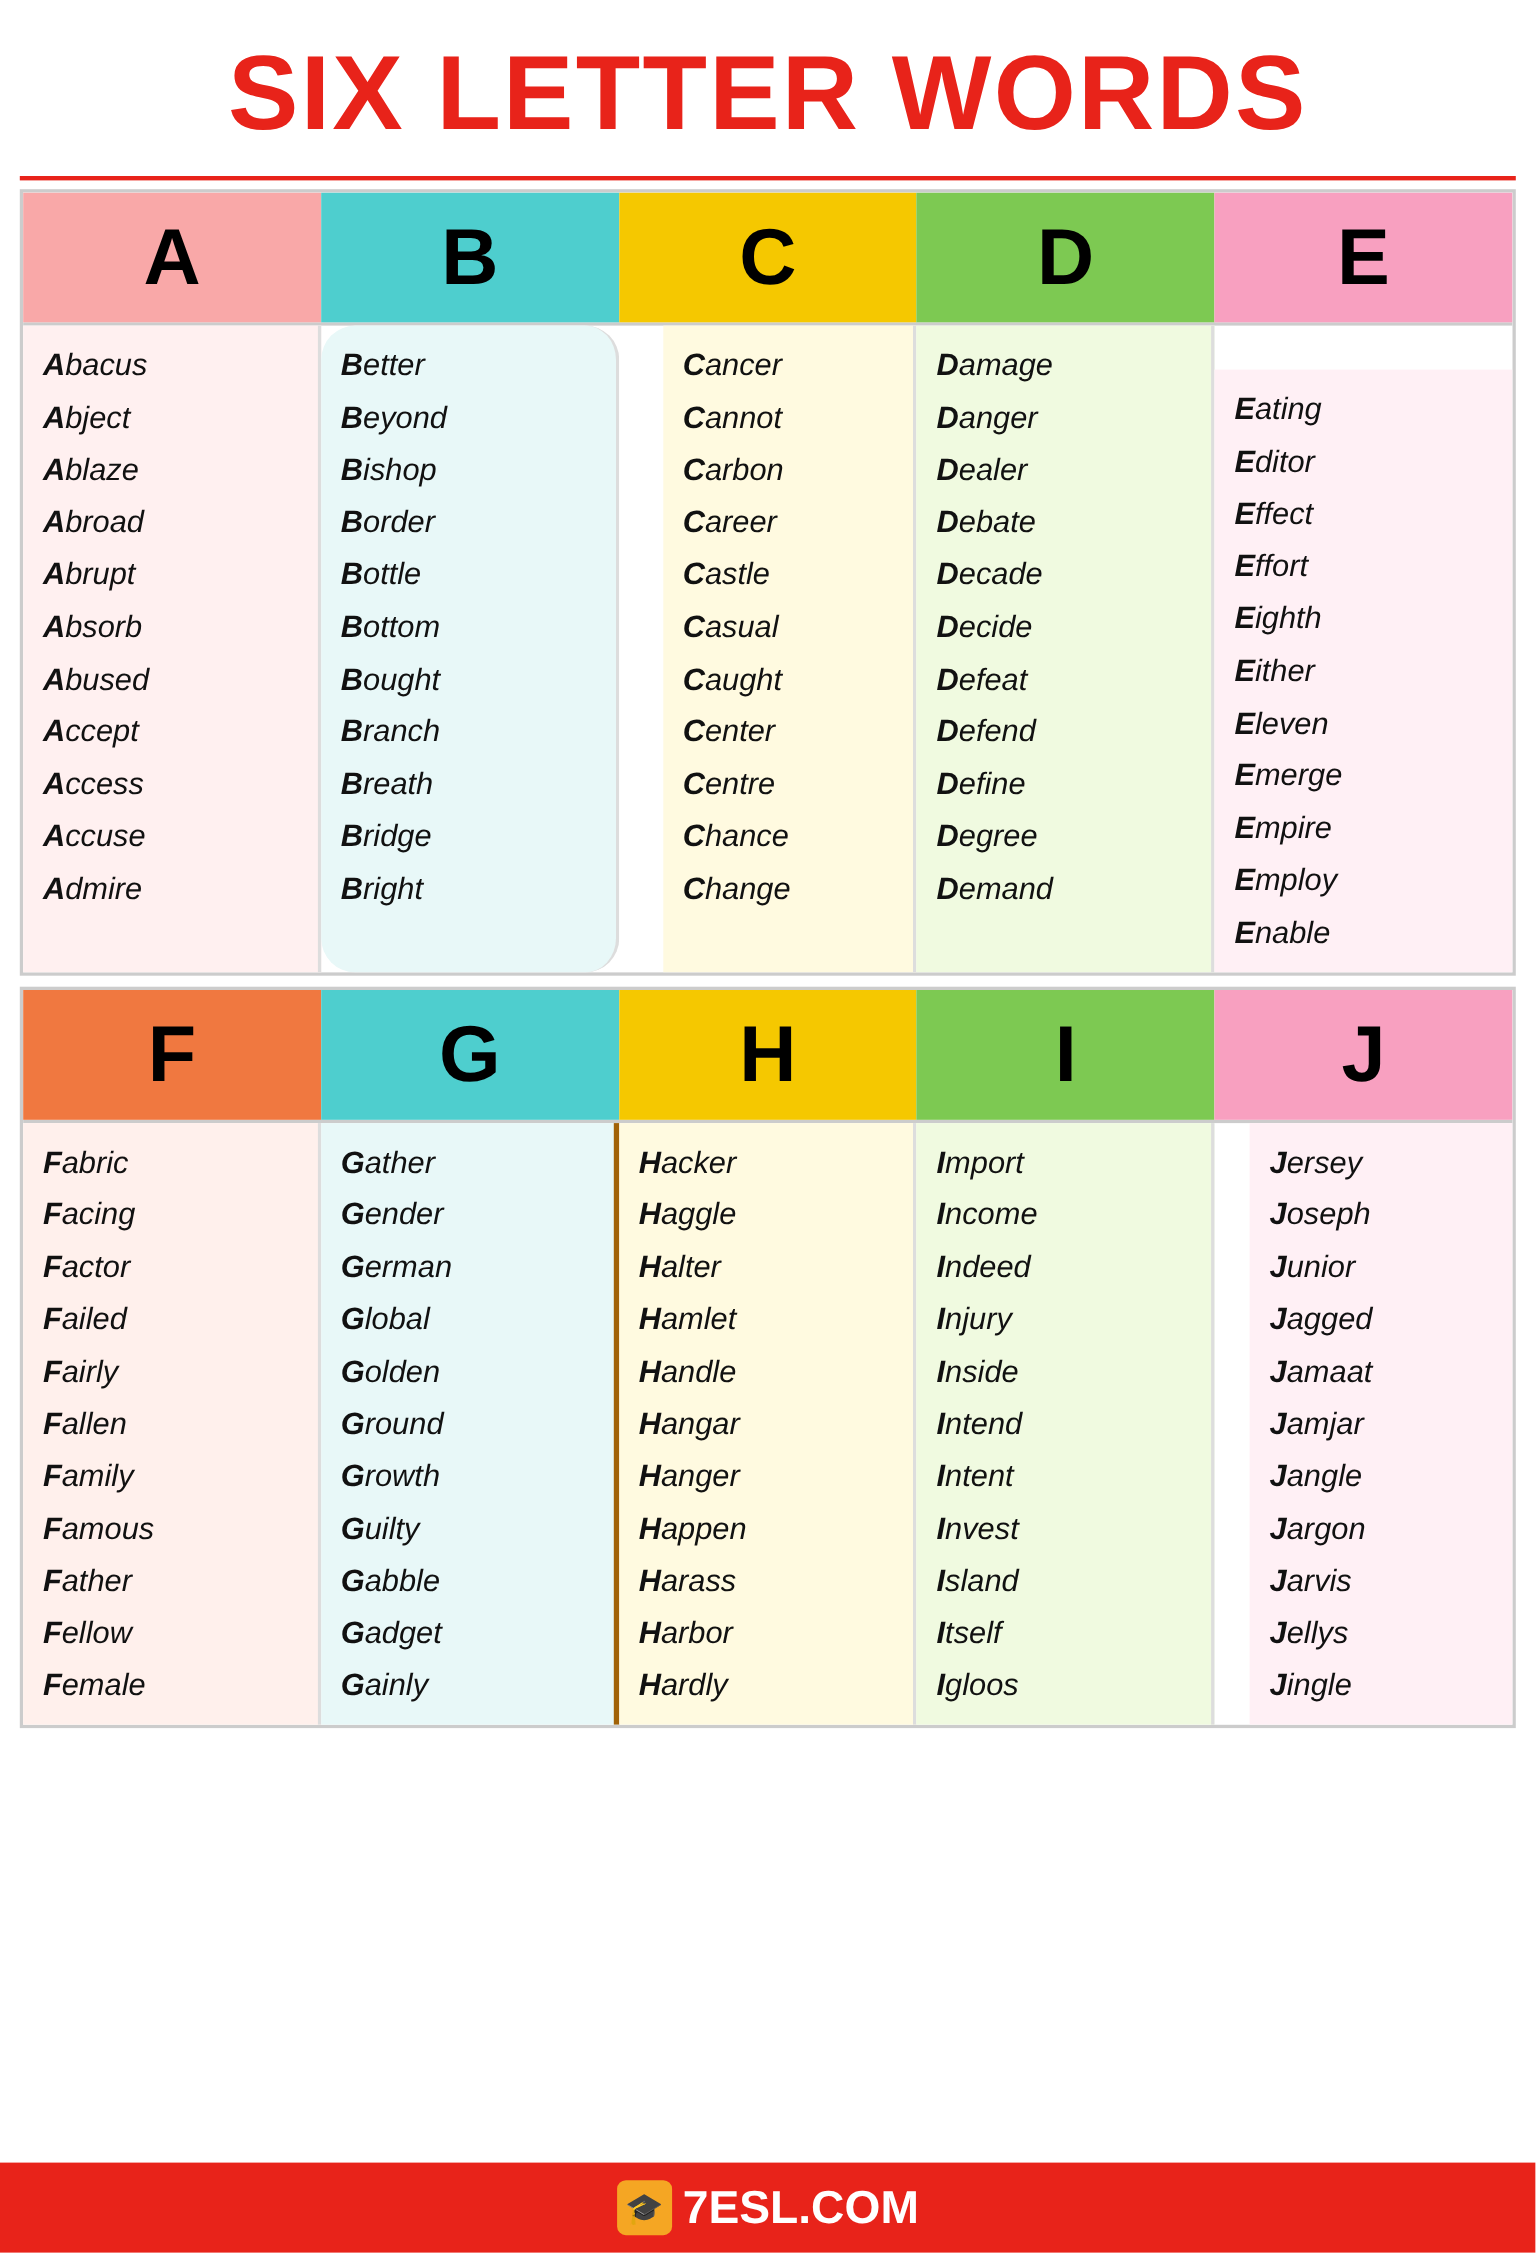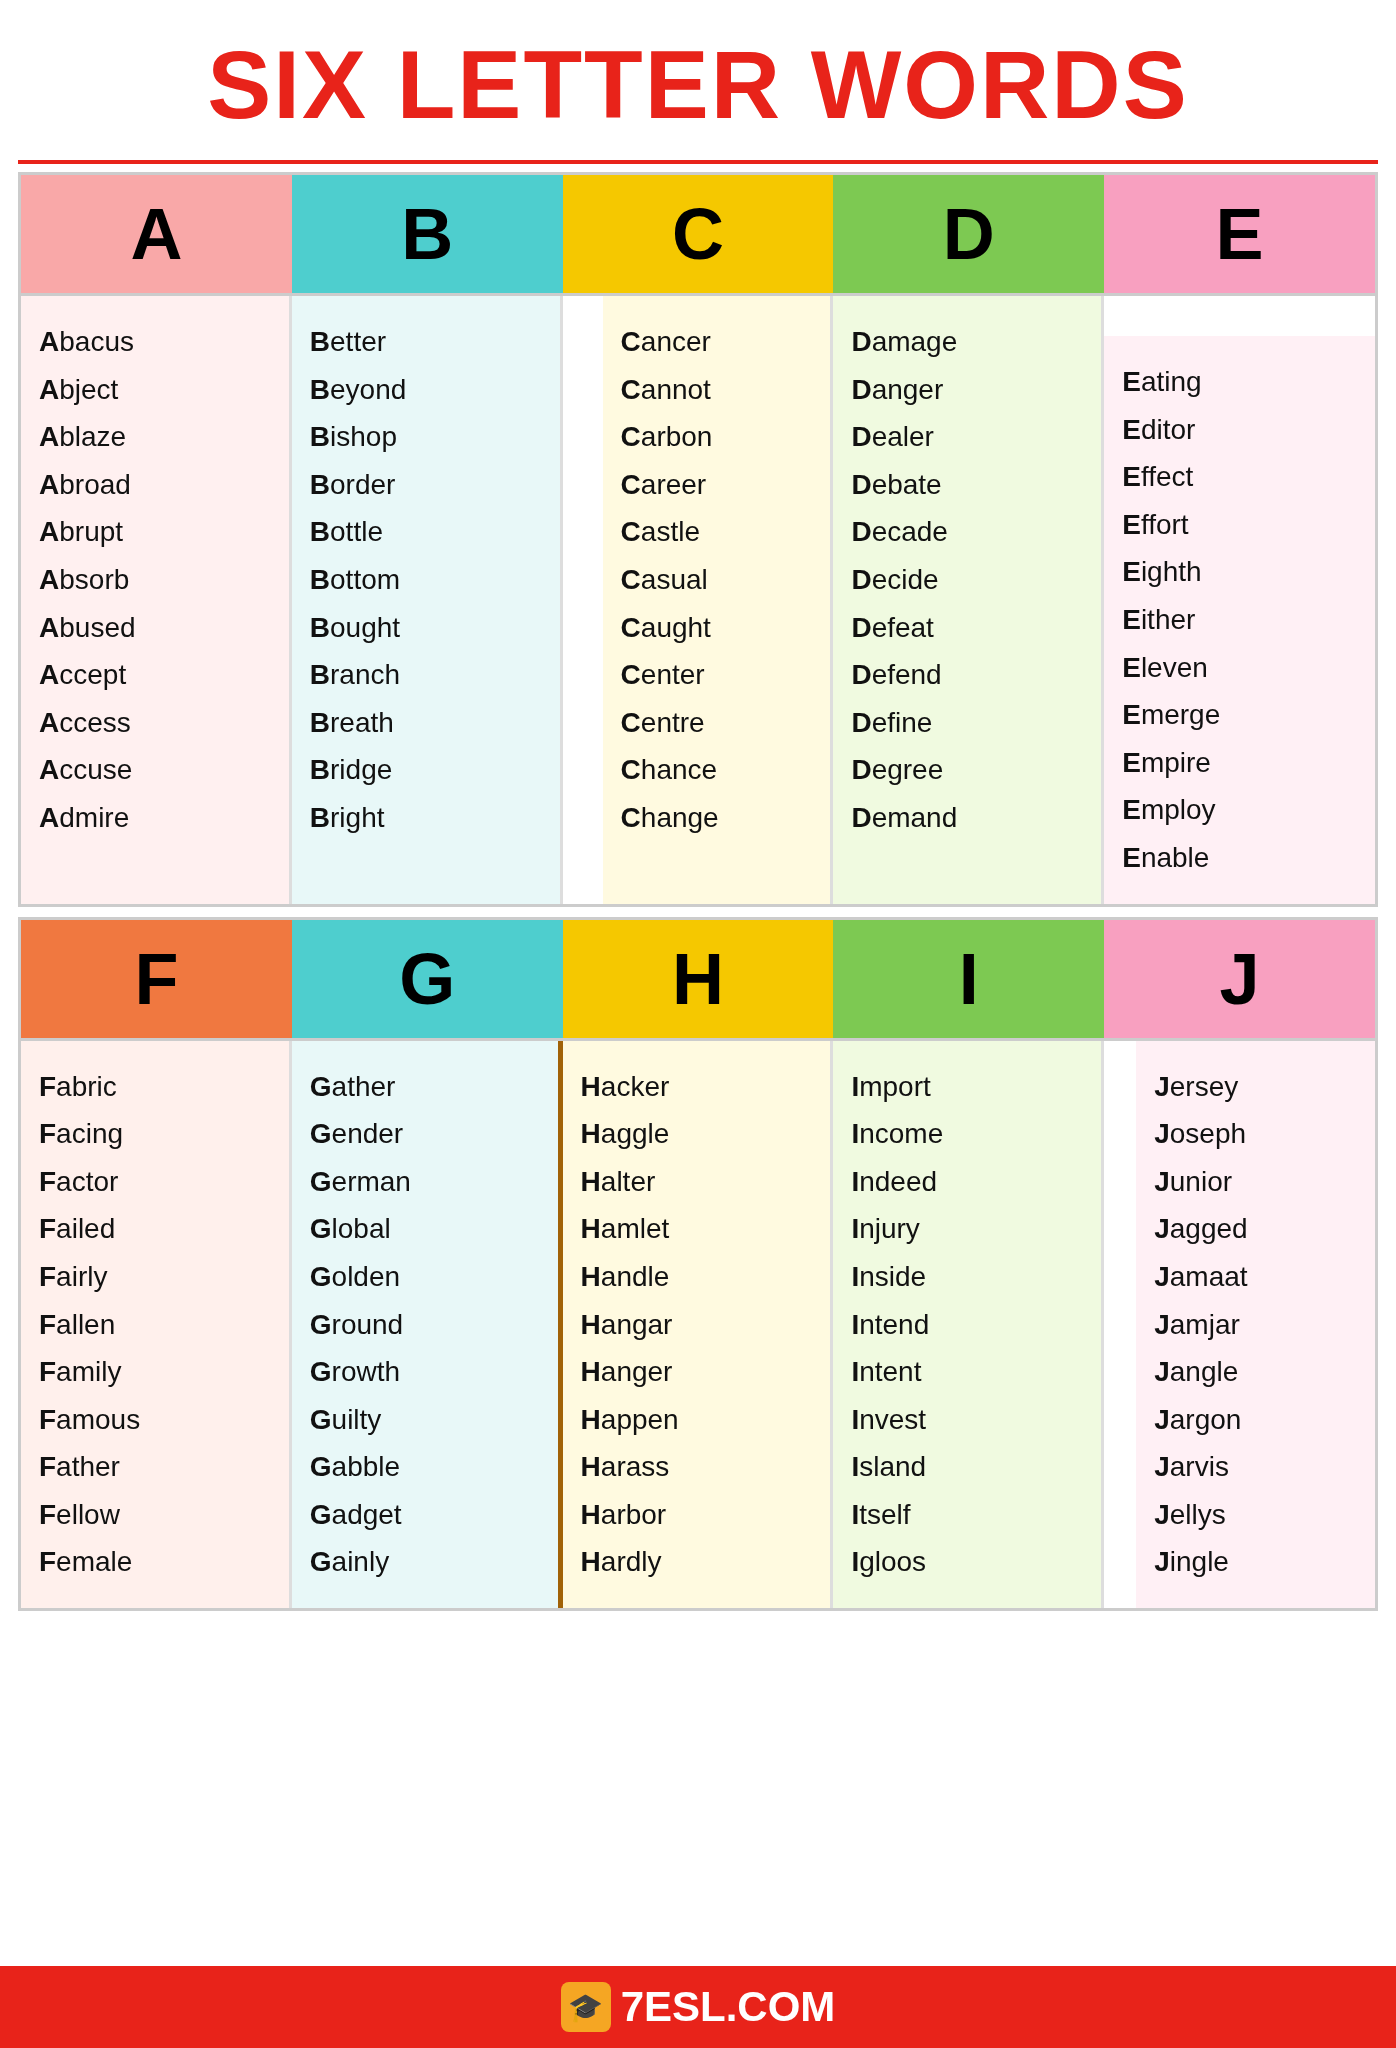--- a/index.html
+++ b/index.html
@@ -52,22 +52,23 @@
       font-weight: 900;
       font-family: Arial Black, Arial, sans-serif;
       color: #000;
     }
     .words-row {
       display: grid;
       grid-template-columns: repeat(5, 1fr);
       border-top: 3px solid #ccc;
     }
     .word-column {
-      padding: 22px 18px;
+      padding: 12px 18px;
       border-right: 3px solid #ccc;
+      font-style: italic;
     }
     .word-column:last-child {
       border-right: none;
     }
     .word-item {
       font-size: 28px;
       font-weight: 400;
       color: #111;
       line-height: 1.7;
       font-family: Arial, sans-serif;
@@ -82,21 +83,21 @@
     .col-d { background: #7dc952; }
     .col-e { background: #f8a0c0; }
     .col-f { background: #f07840; }
     .col-g { background: #4ecece; }
     .col-h { background: #f5c800; }
     .col-i { background: #7dc952; }
     .col-j { background: #f8a0c0; }
 
     
     .wc-a { background: #fff0f0; border-right: 3px solid #ddd; }
-    .wc-b { background: #e8f8f8; border-right: 3px solid #ddd; }
+    .wc-b { background: #e8f8f8; border-right: 3px solid #ddd; border-radius: 31px; }
     .wc-c { background: #fffae0; border-right: 3px solid #ddd; margin-left: 40px; }
     .wc-d { background: #f0fae0; border-right: 3px solid #ddd; }
     .wc-e { background: #fff0f5; border-right: none; margin-top: 40px; }
     .wc-f { background: #fff0ec; border-right: 3px solid #ddd; }
     .wc-g { background: #e8f8f8; border-right: 5px solid #a16207; }
     .wc-h { background: #fffae0; border-right: 3px solid #ddd; }
     .wc-i { background: #f0fae0; border-right: 3px solid #ddd; }
     .wc-j { background: #fff0f5; border-right: none; margin-left: 32px; }
 
     .footer {

